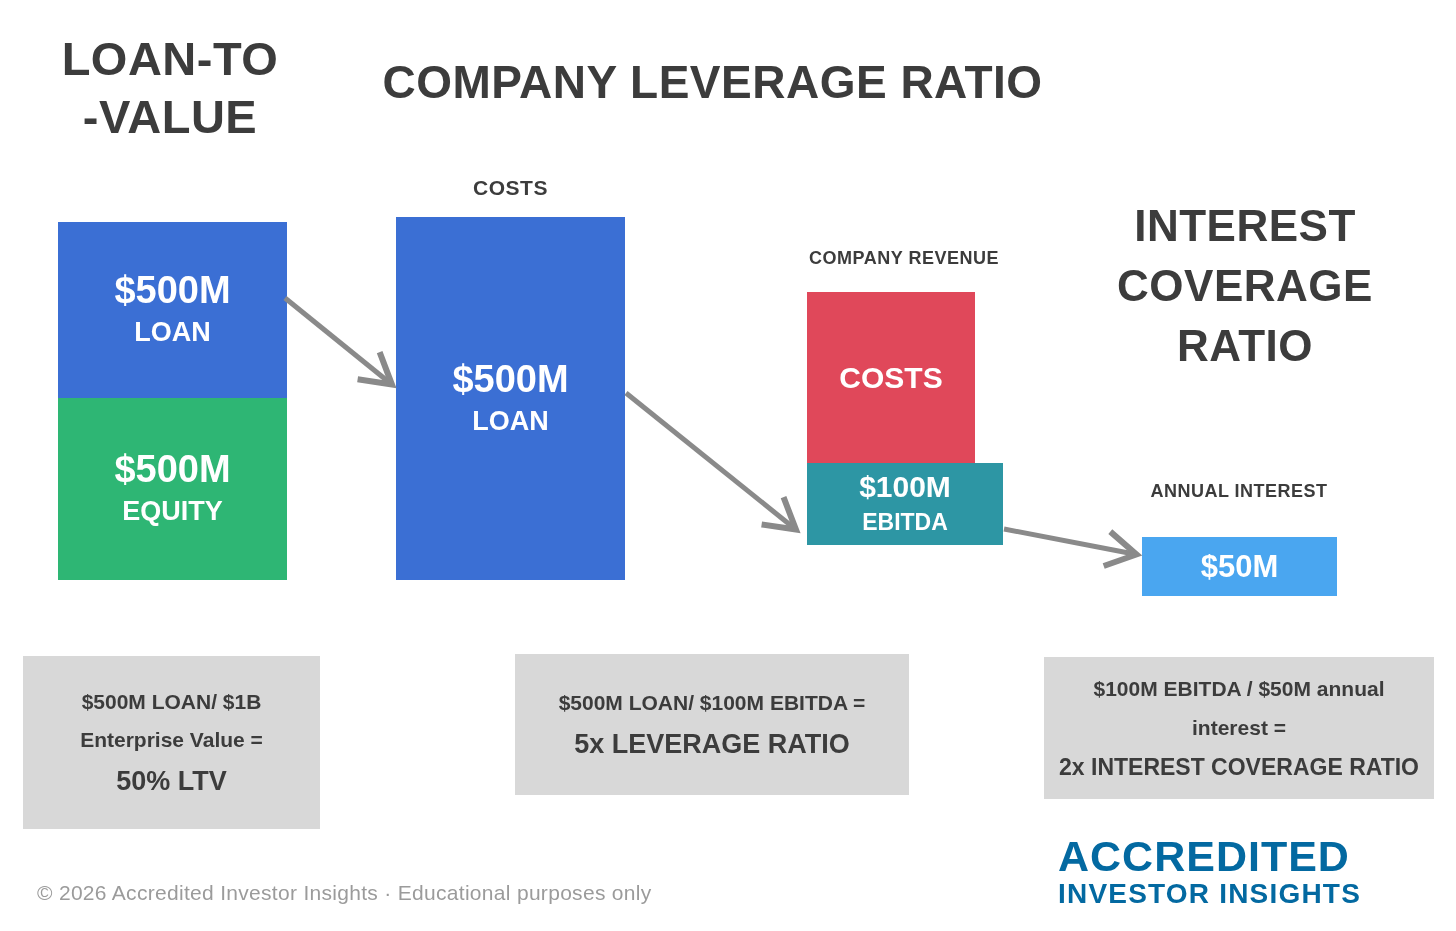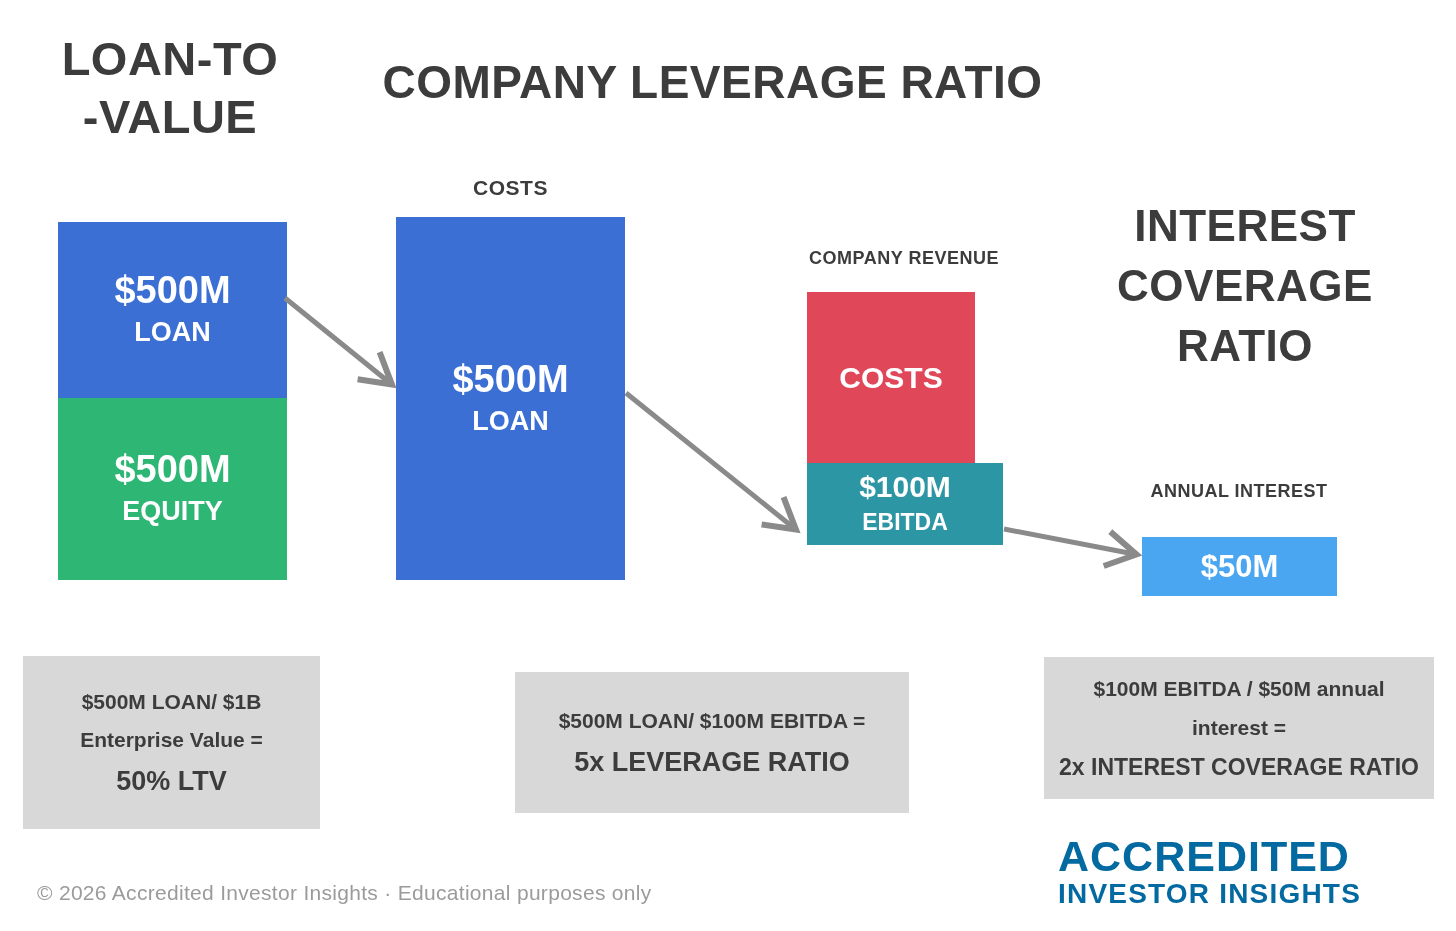--- a/index.html
+++ b/index.html
@@ -84,21 +84,21 @@
     display: flex;
     flex-direction: column;
     align-items: center;
     justify-content: center;
     text-align: center;
     font-weight: bold;
   }
   .summary .line   { font-size: 21px; line-height: 38px; }
   .summary .result { font-size: 27px; line-height: 44px; }
   .summary-ltv      { left: 23px;   top: 656px; width: 297px; height: 173px; }
-  .summary-leverage { left: 515px;  top: 654px; width: 394px; height: 141px; margin-top: 18px; }
+  .summary-leverage { left: 515px;  top: 654px; width: 394px; height: 141px; }
   .summary-icr      { left: 1044px; top: 657px; width: 390px; height: 142px; }
   .summary-icr .line   { font-size: 21px; line-height: 39px; }
   .summary-icr .result { font-size: 23px; line-height: 40px; text-align: center; }
 
   
   .copyright {
     left: 37px; top: 881px;
     font-size: 21px;
     color: #9b9b9b;
     letter-spacing: 0.3px;

